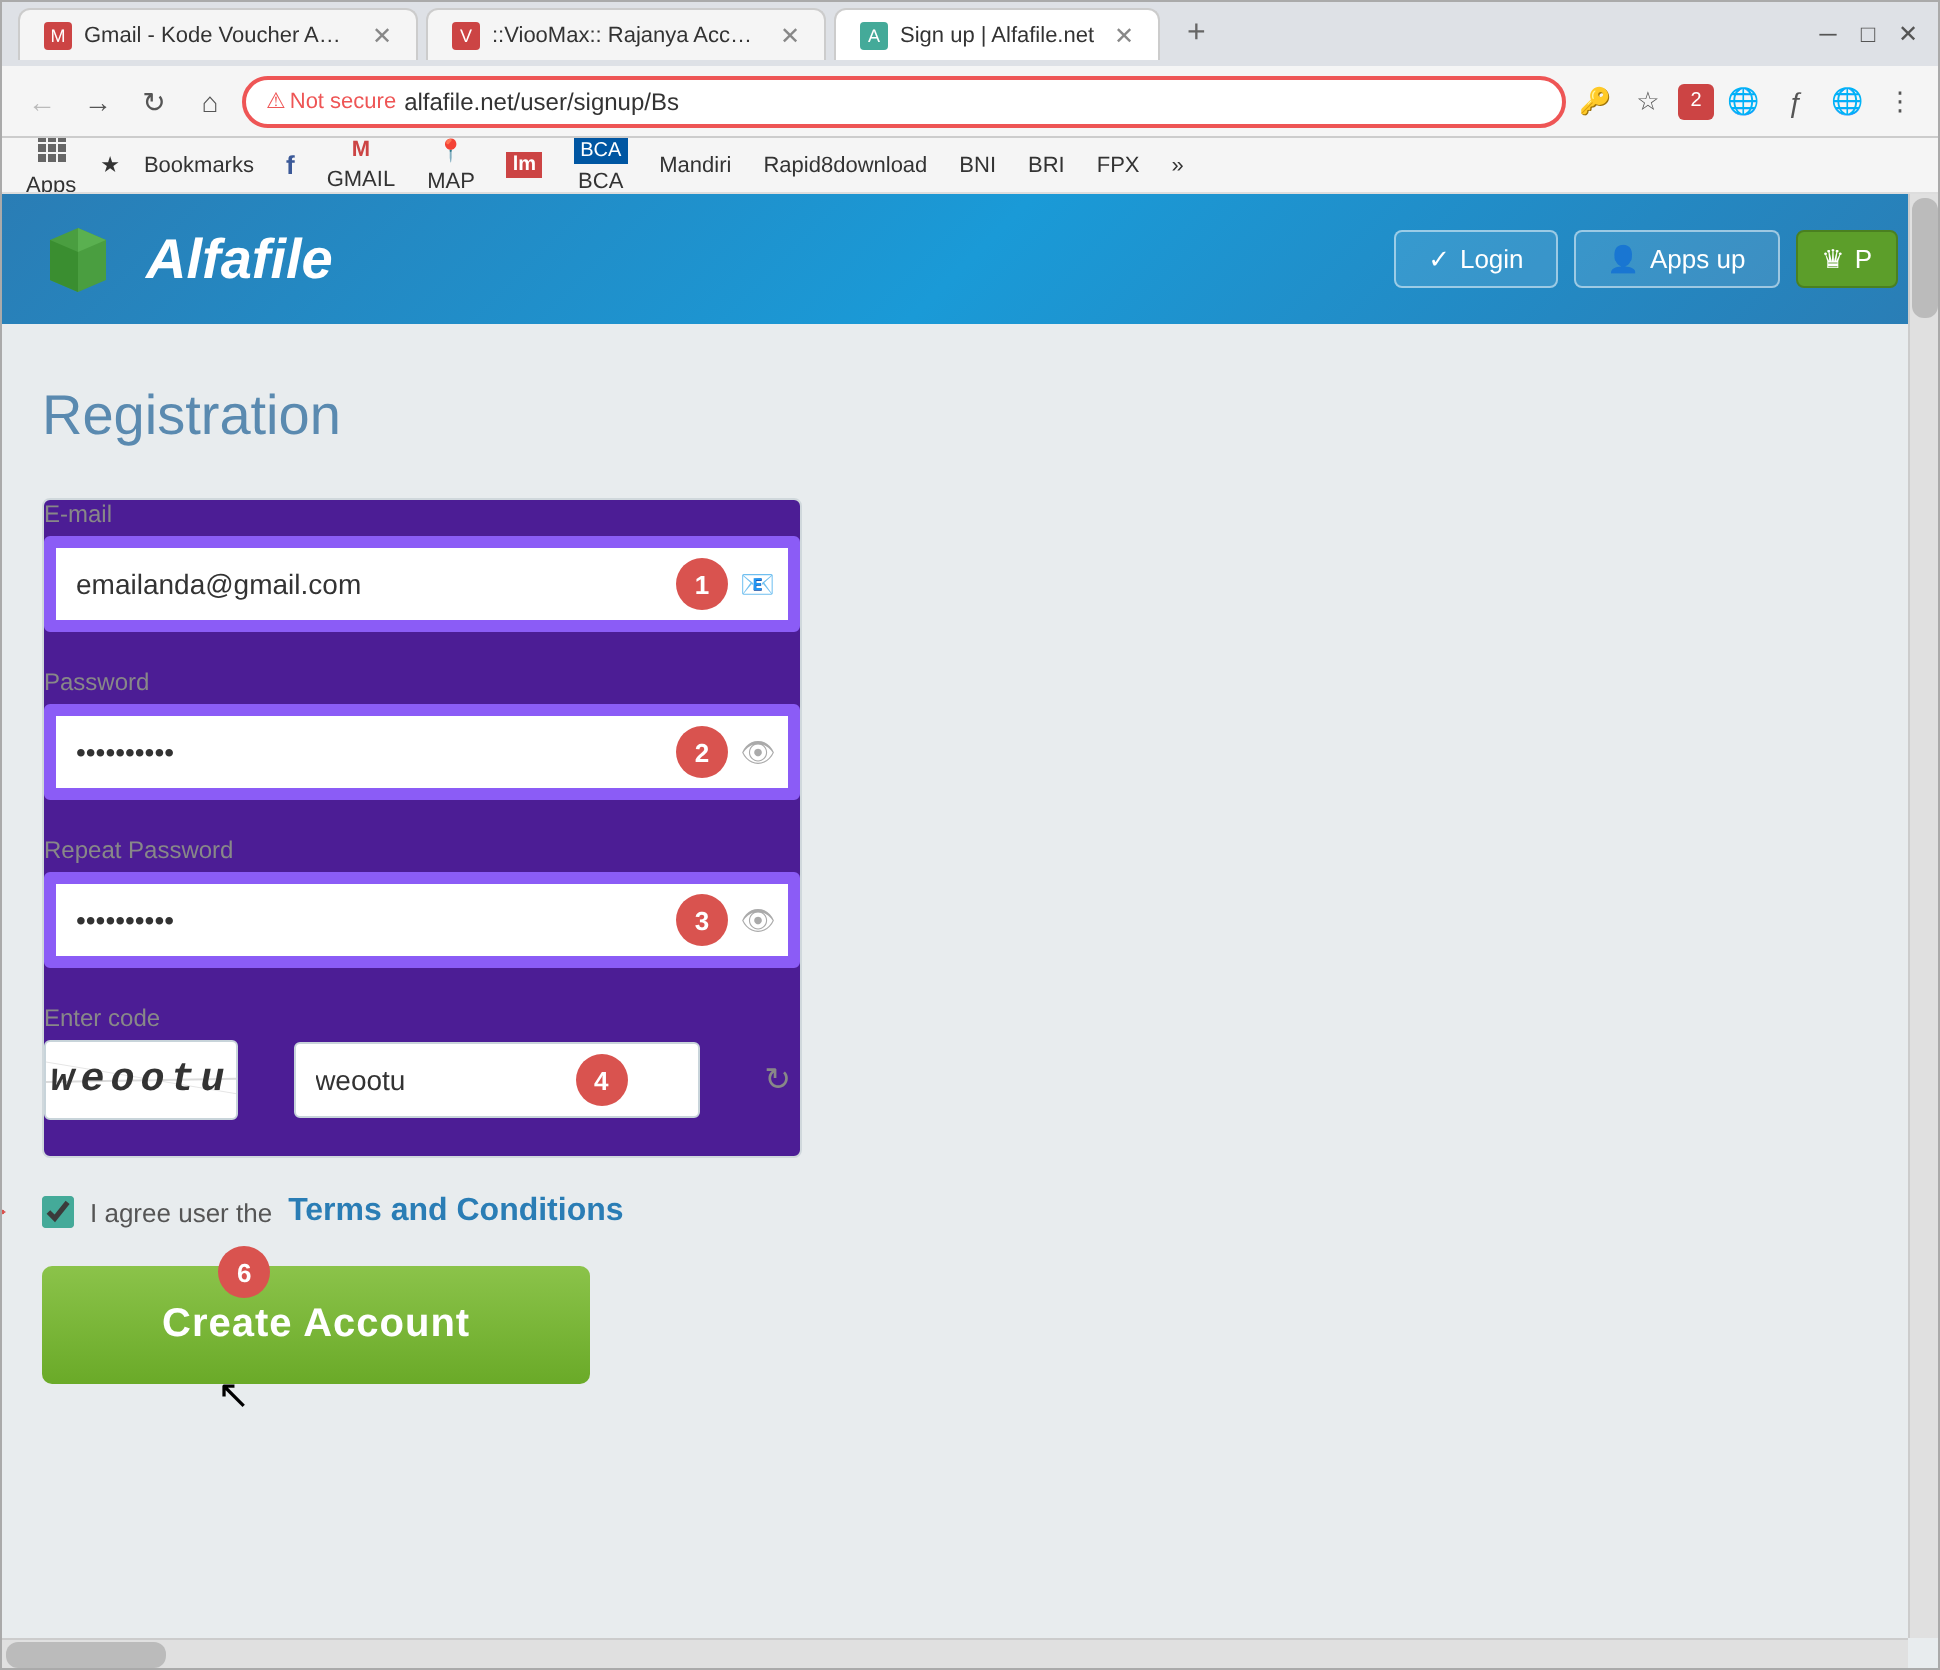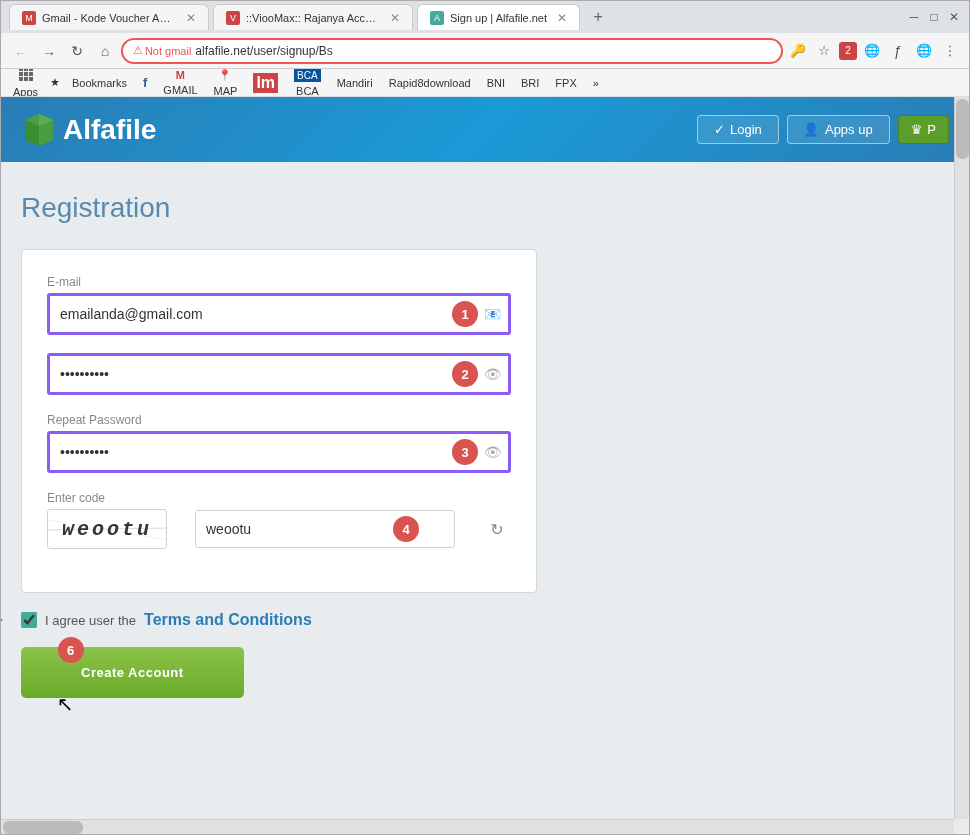--- a/index.html
+++ b/index.html
@@ -36,56 +36,56 @@
 
     
     .page-content { flex: 1; background: #e8e8e8; display: flex; flex-direction: column; overflow: hidden; position: relative; }
     .scrollbar-v { position: absolute; right: 0; top: 0; bottom: 15px; width: 15px; background: #e0e0e0; border-left: 1px solid #ccc; }
     .scroll-thumb { width: 13px; height: 60px; background: #bbb; border-radius: 6px; margin: 2px auto; }
     .scrollbar-h { position: absolute; bottom: 0; left: 0; right: 15px; height: 15px; background: #e0e0e0; border-top: 1px solid #ccc; }
     .scroll-thumb-h { height: 13px; width: 80px; background: #bbb; border-radius: 6px; margin: 1px 2px; }
 
     
     .site-header { background: linear-gradient(135deg, #2a7db5 0%, #1a9ad7 50%, #2a7db5 100%); height: 65px; display: flex; align-items: center; padding: 0 20px; }
-    .logo-wrap { display: flex; align-items: center; gap: 6px; }
+    .logo-wrap { display: flex; align-items: center; gap: 16px; font-style: italic; }
     .logo-icon { width: 36px; height: 36px; position: relative; }
     .logo-text { font-size: 28px; font-weight: bold; color: white; }
     .header-actions { margin-left: auto; display: flex; gap: 8px; }
     .header-btn { padding: 6px 16px; border-radius: 4px; font-size: 13px; cursor: pointer; border: 1px solid rgba(255,255,255,0.5); background: rgba(255,255,255,0.1); color: white; display: flex; align-items: center; gap: 5px; }
     .header-btn.premium { background: #5c9e2a; border-color: #4a8020; padding: 6px 12px; }
 
     
     .main-area { flex: 1; background: #e8ecee; padding: 30px 20px 20px; display: flex; flex-direction: column; align-items: flex-start; }
     .page-title { font-size: 28px; color: #5a8ab0; font-weight: normal; margin-bottom: 25px; }
 
     
-    .reg-form { background: #ffffff; border: 1px solid #d0d8dc; border-radius: 4px; width: 516px; padding: 25px; }
+    .reg-form { background: #4c1d95; border: 1px solid #d0d8dc; border-radius: 4px; width: 380px; }
     .form-field { margin-bottom: 18px; }
     .field-label { font-size: 12px; color: #888; margin-bottom: 4px; }
-    .field-input-wrap { position: relative; display: flex; align-items: center; border: 3px solid #8b5cf6; border-radius: 3px; background: white; }
+    .field-input-wrap { position: relative; display: flex; align-items: center; border: 6px solid #8b5cf6; border-radius: 3px; background: white; }
     .field-input { flex: 1; height: 36px; border: none; outline: none; padding: 0 10px; font-size: 14px; background: transparent; color: #333; }
     .field-icon { width: 30px; height: 36px; display: flex; align-items: center; justify-content: center; color: #aaa; font-size: 14px; }
     .step-badge { width: 26px; height: 26px; border-radius: 50%; background: #d9534f; color: white; font-size: 13px; font-weight: bold; display: flex; align-items: center; justify-content: center; position: absolute; right: 30px; top: 50%; transform: translateY(-50%); }
 
     
     .captcha-row { display: flex; align-items: center; gap: 28px; }
     .captcha-image { width: 120px; height: 40px; background: #fff; border: 1px solid #c8d4da; border-radius: 3px; display: flex; align-items: center; justify-content: center; font-family: 'Courier New', monospace; font-size: 22px; font-weight: bold; color: #333; letter-spacing: 4px; font-style: italic; position: relative; overflow: hidden; }
     .captcha-noise { position: absolute; inset: 0; opacity: 0.3; }
     .captcha-input-wrap { flex: 1; position: relative; display: flex; align-items: center; border: 1px solid #c8d4da; border-radius: 3px; background: white; }
     .captcha-refresh { width: 28px; height: 28px; display: flex; align-items: center; justify-content: center; cursor: pointer; color: #888; font-size: 16px; }
     .arrow-annotation { position: absolute; left: -120px; display: flex; align-items: center; gap: 5px; }
     .badge-5 { width: 26px; height: 26px; border-radius: 50%; background: #d9534f; color: white; font-size: 13px; font-weight: bold; display: flex; align-items: center; justify-content: center; }
     .arrow-line { width: 70px; height: 2px; background: #d9534f; position: relative; }
     .arrow-line::after { content: ''; position: absolute; right: -1px; top: -4px; border-left: 8px solid #d9534f; border-top: 5px solid transparent; border-bottom: 5px solid transparent; }
     .terms-link { color: #2a7db5; font-weight: bold; text-decoration: none; }
     .agree-checkbox { width: 16px; height: 16px; accent-color: #4a9; }
 
     
     .submit-wrap { display: flex; justify-content: center; margin-top: 10px; position: relative; }
-    .submit-btn { background: linear-gradient(to bottom, #8bc34a, #6aaa28); color: white; border: none; border-radius: 5px; padding: 18px 60px; font-size: 13px; font-weight: bold; cursor: pointer; letter-spacing: 0.5px; }
+    .submit-btn { background: linear-gradient(to bottom, #8bc34a, #6aaa28); color: white; border: none; border-radius: 5px; padding: 18px 60px; font-size: 20px; font-weight: bold; cursor: pointer; letter-spacing: 0.5px; }
     .badge-6 { position: absolute; top: -10px; right: 160px; width: 26px; height: 26px; border-radius: 50%; background: #d9534f; color: white; font-size: 13px; font-weight: bold; display: flex; align-items: center; justify-content: center; }
     .cursor { position: absolute; bottom: -18px; right: 170px; font-size: 20px; }
   </style>
 </head>
 <body>
 
 <div class="browser-frame">
 
   <div class="title-bar">
     <div class="tab">
@@ -112,21 +112,21 @@
   </div>
 
   <div class="toolbar">
     <button class="nav-btn disabled">←</button>
     <button class="nav-btn">→</button>
     <button class="nav-btn">↻</button>
     <button class="nav-btn">⌂</button>
     <div class="address-bar-wrap">
       <span class="security-warning">
         <span>⚠</span>
-        <span>Not gmail</span>
+        <span>Not secure</span>
       </span>
       <span class="address-text">alfafile.net/user/signup/Bs</span>
     </div>
     <div class="toolbar-icons">
       <div class="toolbar-icon">🔑</div>
       <div class="toolbar-icon">☆</div>
       <div class="toolbar-icon" style="width:18px;height:18px;background:#c44;border-radius:3px;color:white;font-size:10px;">2</div>
       <div class="toolbar-icon">🌐</div>
       <div class="toolbar-icon" style="font-size:14px;">ƒ</div>
       <div class="toolbar-icon">🌐</div>
@@ -160,21 +160,21 @@
     </div>
     <div class="bookmark-item">
       <span style="color:#c44;font-weight:bold;">M</span>
       <span>GMAIL</span>
     </div>
     <div class="bookmark-item">
       <span style="color:#4a4;">📍</span>
       <span>MAP</span>
     </div>
     <div class="bookmark-item">
-      <span style="background:#c44;color:white;padding:1px 3px;font-size:16px;font-weight:bold;">lm</span>
+      <span style="background:#c44;color:white;padding:1px 3px;font-size:10px;font-weight:bold;">lm</span>
     </div>
     <div class="bookmark-item">
       <span style="font-size:10px;background:#0056a2;color:white;padding:1px 3px;">BCA</span>
       <span>BCA</span>
     </div>
     <div class="bookmark-item">
       <span>Mandiri</span>
     </div>
     <div class="bookmark-item">
       <span>Rapid8download</span>
@@ -228,20 +228,21 @@
         <div class="form-field">
           <div class="field-label">E-mail</div>
           <div class="field-input-wrap">
             <input class="field-input" type="text" value="emailanda@gmail.com" style="">
             <div class="step-badge">1</div>
             <div class="field-icon">📧</div>
           </div>
         </div>
 
         <div class="form-field">
+          <div class="field-label">Password</div>
           <div class="field-input-wrap">
             <input class="field-input" type="password" value="1234567890" style="">
             <div class="step-badge">2</div>
             <div class="field-icon">👁</div>
           </div>
         </div>
 
         <div class="form-field">
           <div class="field-label">Repeat Password</div>
           <div class="field-input-wrap">

